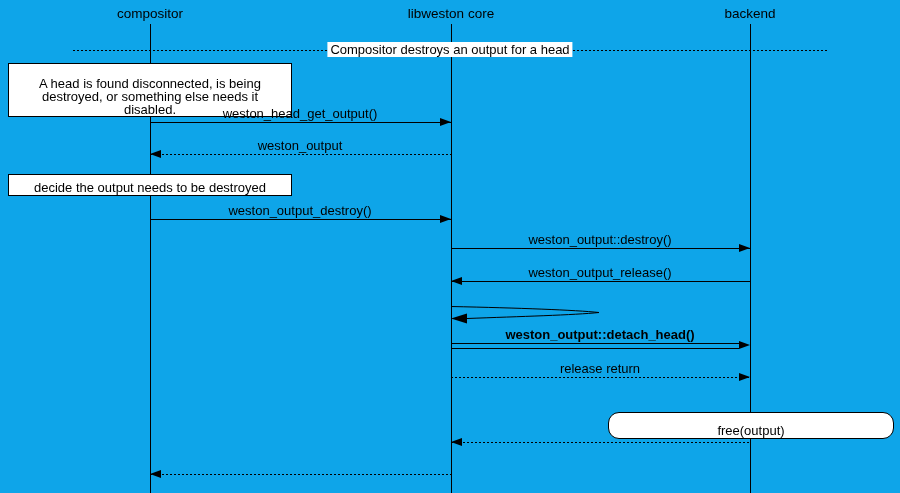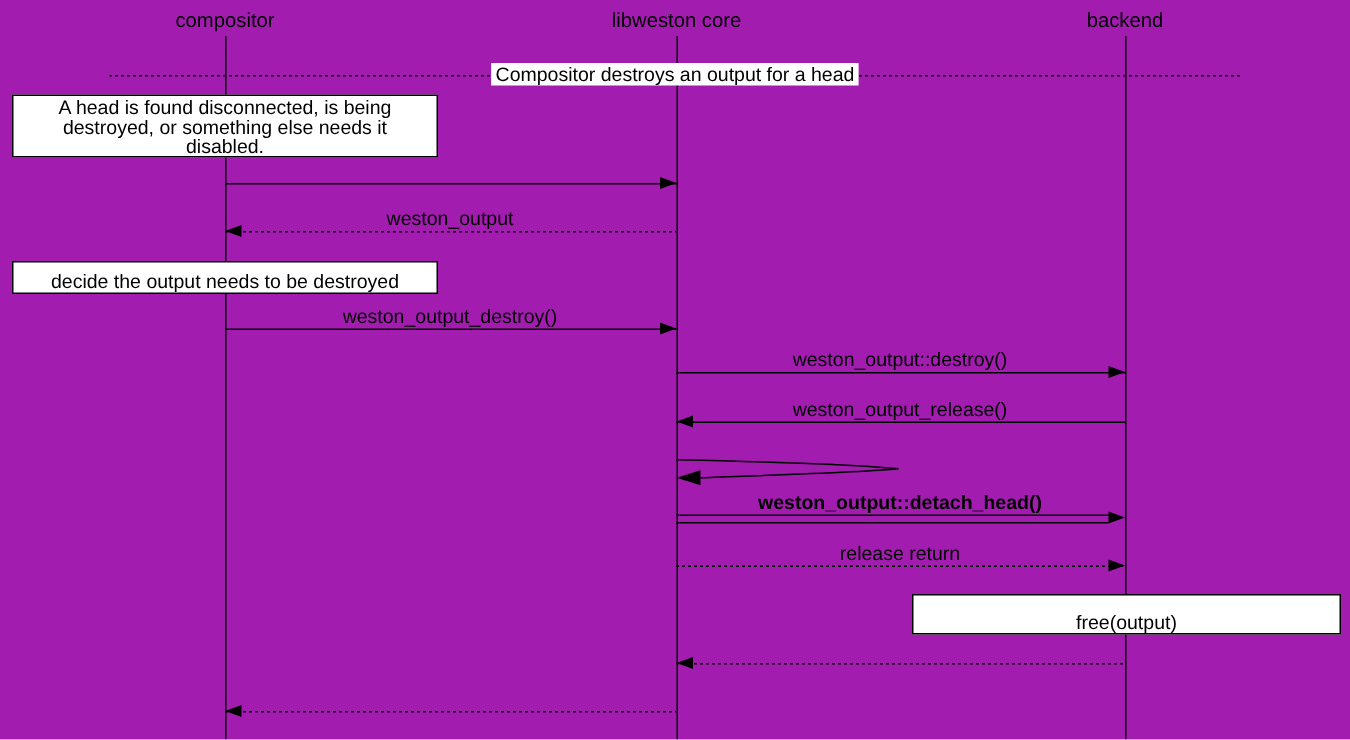--- a/index.html
+++ b/index.html
@@ -1,30 +1,30 @@
 <!DOCTYPE html>
 <html><head>
 <meta charset="utf-8">
 <style>
   html,body{margin:0;padding:0;background:#fff;}
   .diagram{
-    position:relative;width:900px;height:493px;background:#a21caf;
+    position:relative;width:900px;height:493px;background:#0ea5e9;
     font-family:"Liberation Sans",sans-serif;font-size:13px;color:#000;
     overflow:hidden;
   }
   .lifeline{position:absolute;width:1px;top:24px;bottom:0;background:#000;}
   .actor-label{position:absolute;top:6px;transform:translateX(-50%);white-space:nowrap;font-size:13.5px;}
   .hline{position:absolute;height:1px;background:#000;}
   .dotline{position:absolute;height:1px;background:repeating-linear-gradient(90deg,#000 0,#000 2px,transparent 2px,transparent 4px);}
   .msg-label{position:absolute;transform:translateX(-50%);white-space:nowrap;}
   .ah-right{position:absolute;width:0;height:0;border-top:4px solid transparent;border-bottom:4px solid transparent;border-left:11px solid #000;}
   .ah-left{position:absolute;width:0;height:0;border-top:4px solid transparent;border-bottom:4px solid transparent;border-right:11px solid #000;}
   .dbl{position:absolute;height:4px;border-top:1px solid #000;border-bottom:1px solid #000;background:transparent;}
   .note{position:absolute;border:1px solid #000;background:#fff;text-align:center;}
-  .note-multiline{line-height:13px;padding-top:1px;}
+  .note-multiline{line-height:13px;padding-top:13px;}
   .note-single{display:flex;align-items:flex-end;justify-content:center;}
   .divider-label{position:absolute;transform:translateX(-50%);background:#fff;padding:0 3px;white-space:nowrap;}
   .self-label{position:absolute;white-space:nowrap;}
   .selfmsg-svg{position:absolute;}
 </style>
 </head>
 <body>
 
 <div class="diagram">
 
@@ -38,20 +38,21 @@
 
   <div class="dotline" style="left:73px;top:50px;width:754px;"></div>
   <div class="divider-label" style="left:450px;top:42px;">Compositor destroys an output for a head</div>
 
   <div class="note note-multiline" style="left:8px;top:63px;width:282px;height:39px;">
     <span style="display:block;">A head is found disconnected, is being</span>
     <span style="display:block;">destroyed, or something else needs it</span>
     <span style="display:block;text-align:center;">disabled.</span>
   </div>
 
+  <div class="msg-label" style="left:300px;top:106px;">weston_head_get_output()</div>
   <div class="hline" style="left:150px;top:122px;width:301px;"></div>
   <div class="ah-right" style="left:440px;top:118px;"></div>
 
   <div class="msg-label" style="left:300px;top:138px;">weston_output</div>
   <div class="dotline" style="left:150px;top:154px;width:301px;"></div>
   <div class="ah-left" style="left:150px;top:150px;"></div>
 
   <div class="note note-single" style="left:8px;top:174px;width:282px;height:20px;">
     <span>decide the output needs to be destroyed</span>
   </div>
@@ -74,21 +75,21 @@
   </svg>
 
   <div class="msg-label" style="left:600px;top:327px;font-weight:bold;">weston_output::detach_head()</div>
   <div class="dbl" style="left:451px;top:343px;width:288px;"></div>
   <div class="ah-right" style="left:739px;top:341px;"></div>
 
   <div class="msg-label" style="left:600px;top:361px;">release return</div>
   <div class="dotline" style="left:451px;top:377px;width:299px;"></div>
   <div class="ah-right" style="left:739px;top:373px;"></div>
 
-  <div class="note note-single" style="left:608px;top:396px;width:284px;height:25px;">
+  <div class="note note-single" style="left:608px;top:412px;width:284px;height:25px;border-radius:11px;">
     <span>free(output)</span>
   </div>
 
   <div class="dotline" style="left:451px;top:442px;width:299px;"></div>
   <div class="ah-left" style="left:451px;top:438px;"></div>
 
   <div class="dotline" style="left:150px;top:474px;width:301px;"></div>
   <div class="ah-left" style="left:150px;top:470px;"></div>
 
 </div>

